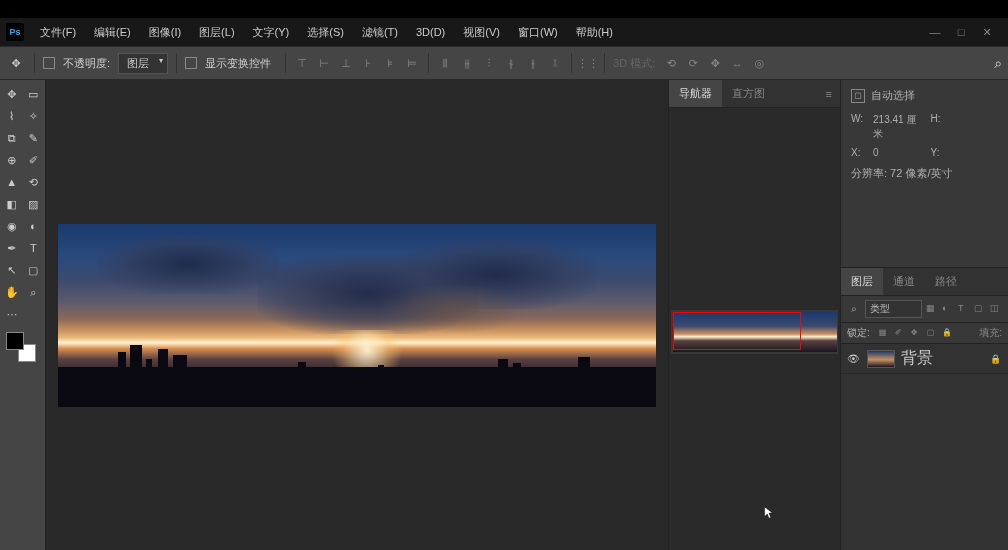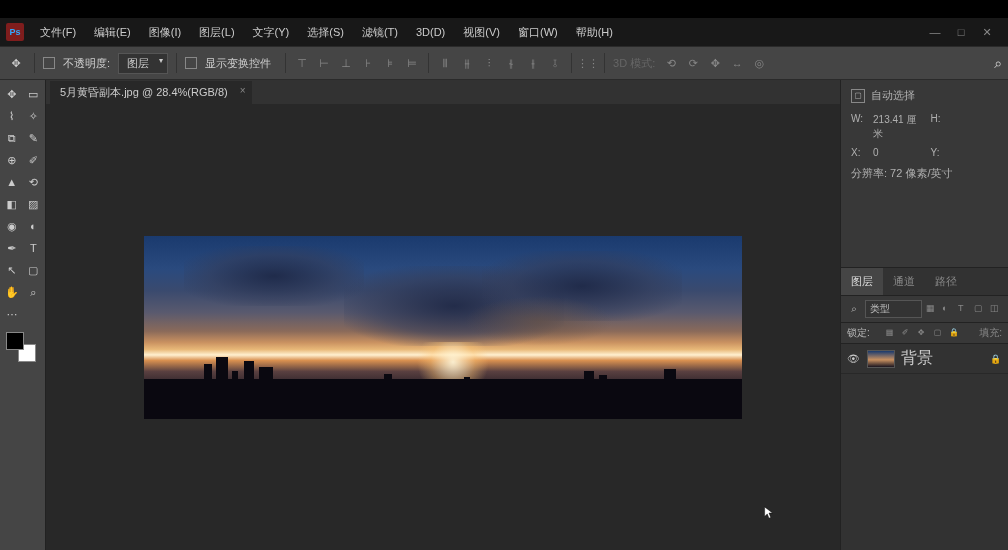--- a/index.html
+++ b/index.html
@@ -1,19 +1,19 @@
 <!DOCTYPE html>
 <html><head>
 <meta charset="utf-8">
 <style>
 * { margin: 0; padding: 0; box-sizing: border-box; font-family: "Microsoft YaHei", sans-serif; }
 body { background: #000; color: #b8b8b8; font-size: 11px; overflow: hidden; width: 1008px; height: 550px; }
 .titlebar { height: 18px; background: #000; }
 .menubar { height: 28px; background: #181818; display: flex; align-items: center; padding: 0 6px; gap: 2px; }
-.ps-logo { width: 18px; height: 18px; background: #7f1d1d; color: #31a8ff; font-size: 9px; font-weight: bold; display: flex; align-items: center; justify-content: center; border-radius: 2px; margin-right: 6px; }
+.ps-logo { width: 18px; height: 18px; background: #000000; color: #31a8ff; font-size: 9px; font-weight: bold; display: flex; align-items: center; justify-content: center; border-radius: 2px; margin-right: 6px; }
 .menu-item { padding: 4px 8px; color: #ccc; cursor: pointer; }
 .win-controls { margin-left: auto; display: flex; gap: 12px; padding-right: 8px; color: #888; }
 .win-btn { width: 14px; height: 14px; cursor: pointer; display: flex; align-items: center; justify-content: center; }
 .optionsbar { height: 34px; background: #454545; border-top: 1px solid #2a2a2a; border-bottom: 1px solid #2a2a2a; display: flex; align-items: center; padding: 0 6px; gap: 8px; }
 .opt-icon { width: 20px; height: 20px; display: flex; align-items: center; justify-content: center; color: #ccc; }
 .opt-checkbox { width: 12px; height: 12px; border: 1px solid #888; display: inline-block; }
 .opt-label { color: #ccc; }
 .opt-dropdown { background: #333; padding: 2px 18px 2px 8px; border: 1px solid #555; position: relative; color: #ccc; }
 .opt-dropdown::after { content: "▾"; position: absolute; right: 4px; font-size: 8px; }
 .opt-sep { width: 1px; height: 20px; background: #333; }
@@ -59,21 +59,21 @@
 .prop-spacer { height: 78px; }
 .layers-panel { flex: 1; display: flex; flex-direction: column; border-top: 1px solid #222; }
 .layer-filter-row { display: flex; align-items: center; padding: 4px 6px; gap: 4px; border-bottom: 1px solid #222; background: #383838; }
 .layer-search { width: 14px; height: 14px; display: flex; align-items: center; justify-content: center; font-size: 10px; }
 .filter-dd { flex: 1; background: #333; padding: 1px 4px; font-size: 10px; border: 1px solid #555; }
 .filter-icons { display: flex; gap: 4px; }
 .filter-ic { width: 12px; height: 12px; color: #888; font-size: 9px; }
 .blend-row { display: flex; align-items: center; padding: 3px 6px; gap: 4px; font-size: 10px; border-bottom: 1px solid #222; }
 .blend-dd { padding: 1px 4px; background: #333; border: 1px solid #555; }
 .opacity-lbl { margin-left: auto; color: #888; }
-.lock-row { display: flex; align-items: center; padding: 3px 6px; gap: 16px; font-size: 10px; border-bottom: 1px solid #222; }
+.lock-row { display: flex; align-items: center; padding: 3px 6px; gap: 9px; font-size: 10px; border-bottom: 1px solid #222; }
 .lock-icons { display: flex; gap: 5px; }
 .lock-ic { width: 11px; height: 11px; color: #888; font-size: 8px; }
 .fill-lbl { margin-left: auto; color: #888; }
 .layer-list { flex: 1; background: #323232; }
 .layer-item { display: flex; align-items: center; padding: 4px 6px; gap: 6px; border-bottom: 1px solid #282828; }
 .eye-icon { width: 14px; color: #ccc; font-size: 10px; }
 .layer-thumb { width: 28px; height: 18px; background: linear-gradient(180deg, #1a3a6e 0%, #c89060 55%, #1a1520 100%); border: 1px solid #555; }
 .layer-name { color: #ccc; font-size: 16px; }
 .layer-lock { margin-left: auto; color: #888; font-size: 9px; }
 .cursor-ptr { position: absolute; left: 762px; top: 506px; color: #fff; font-size: 14px; z-index: 100; pointer-events: none; }
@@ -190,26 +190,20 @@
     <div class="tool-row">
         <div class="tool">⋯</div>
       </div>
     <div class="color-swatches">
       <div class="fg-color"></div>
       <div class="bg-color"></div>
     </div>
   </div>
 
   <div class="doc-area">
-    <div class="tab-bar">
-      <div class="doc-tab">
-        <span>5月黄昏副本.jpg @ 28.4%(RGB/8)</span>
-        <span class="doc-tab-close">×</span>
-      </div>
-    </div>
     <div class="canvas-area">
       <div class="canvas-img">
         <div class="cloud c1"></div>
         <div class="cloud c2"></div>
         <div class="cloud c3"></div>
         <div class="cloud c4"></div>
         <div class="sun-glow"></div>
         <div class="skyline"></div>
         <div class="building" style="left:60px;width:8px;height:55px"></div>
         <div class="building" style="left:72px;width:12px;height:62px"></div>
@@ -218,20 +212,35 @@
         <div class="building" style="left:115px;width:14px;height:52px"></div>
         <div class="building" style="left:240px;width:8px;height:45px"></div>
         <div class="building" style="left:320px;width:6px;height:42px"></div>
         <div class="building" style="left:440px;width:10px;height:48px"></div>
         <div class="building" style="left:455px;width:8px;height:44px"></div>
         <div class="building" style="left:520px;width:12px;height:50px"></div>
       </div>
     </div>
   </div>
 
+  <div class="midpanel">
+    <div class="panel-tabs">
+      <div class="panel-tab active">导航器</div>
+      <div class="panel-tab">直方图</div>
+      <div class="panel-menu">≡</div>
+    </div>
+    <div class="nav-content">
+      <div class="nav-thumb-wrap">
+        <div class="nav-thumb">
+          <div class="nav-img"></div>
+          <div class="nav-viewport"></div>
+        </div>
+      </div>
+    </div>
+  </div>
 
   <div class="rightpanel">
     <div class="props-content">
       <div class="prop-row">
         <span class="prop-icon">▢</span>
         <span>自动选择</span>
       </div>
       <div class="prop-grid">
         <span>W:</span>
         <span>213.41 厘米</span>

